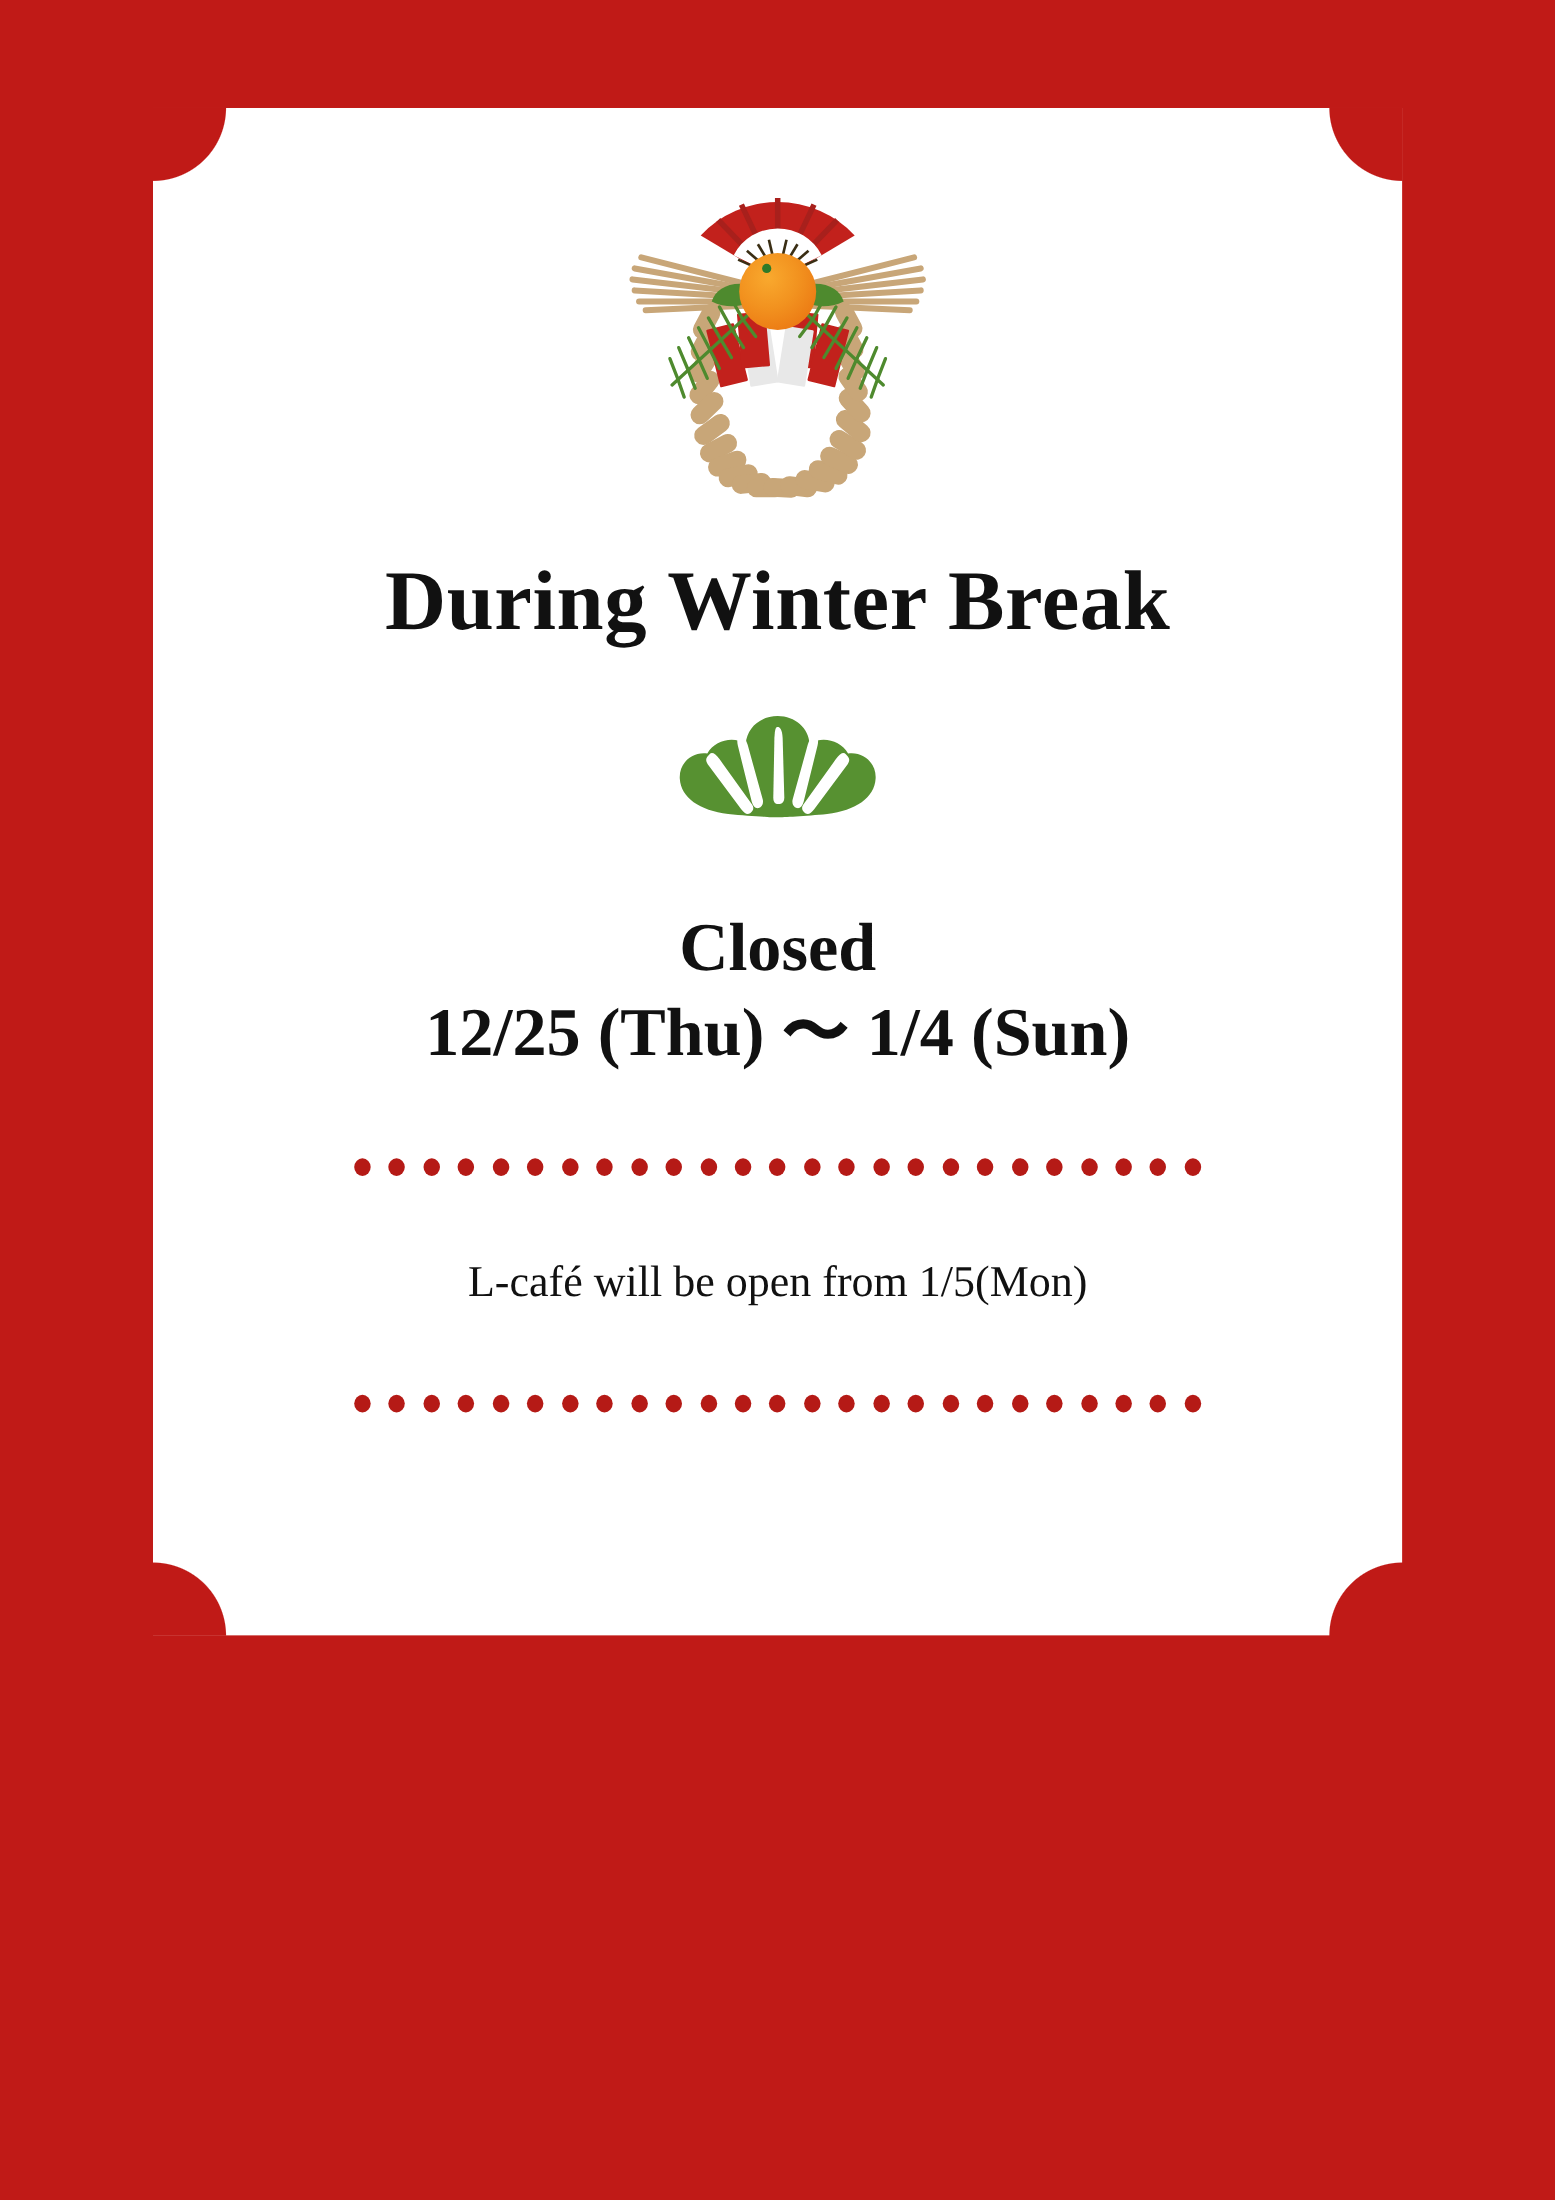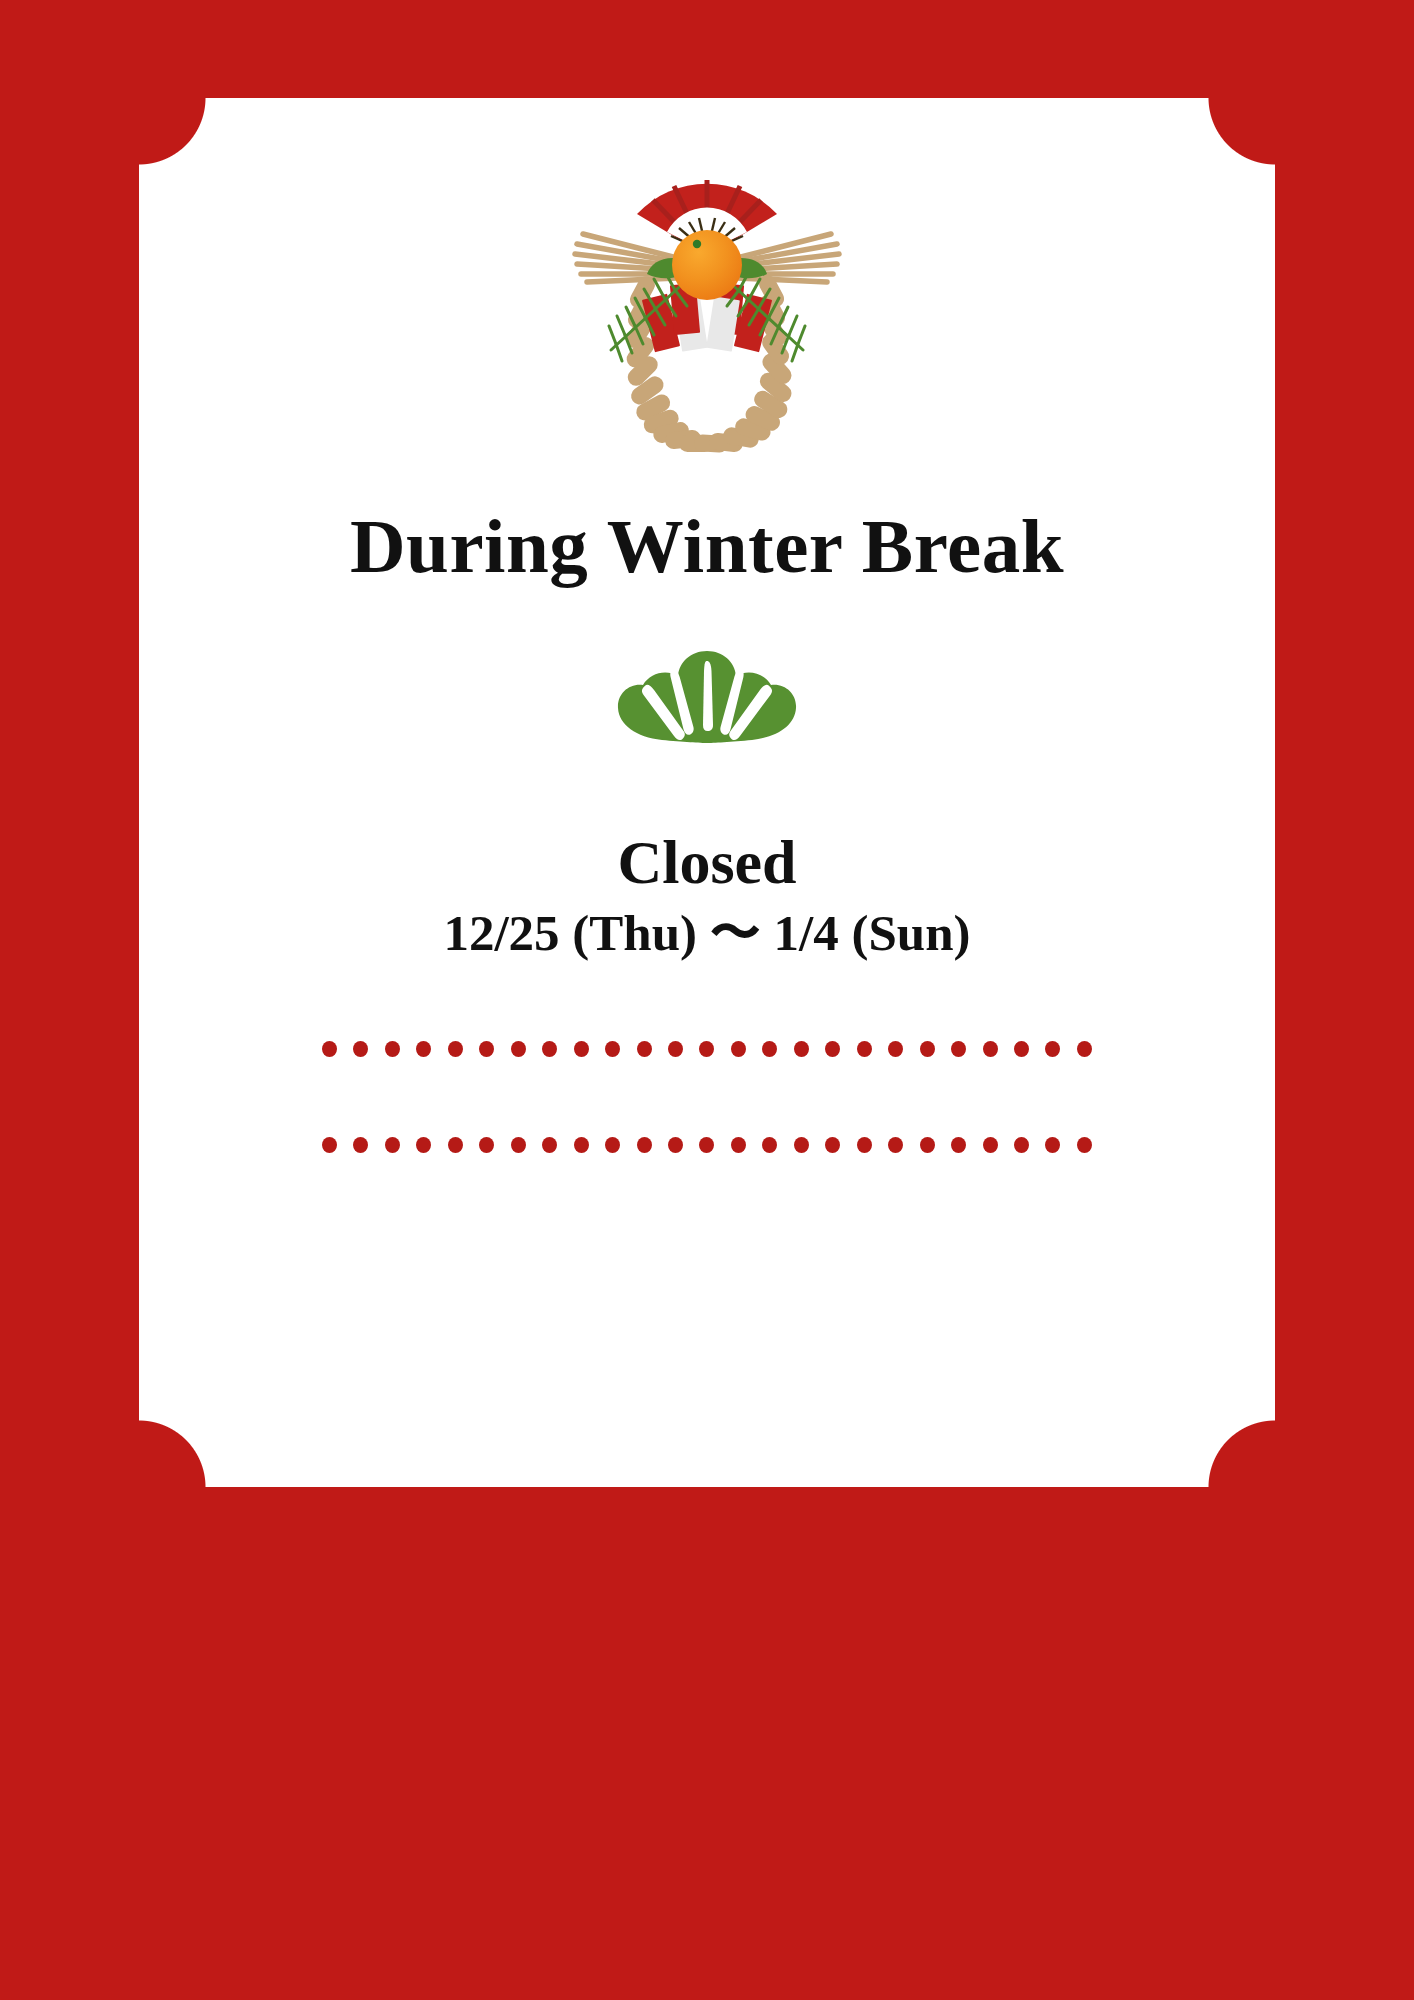--- a/index.html
+++ b/index.html
@@ -75,21 +75,21 @@
   .closed {
     margin-top:72px;
     font-size:62px;
     font-weight:bold;
     color:#111111;
     text-align:right;
     line-height:1.15;
   }
   .dates {
     margin-top:6px;
-    font-size:51px;
+    font-size:62px;
     font-weight:bold;
     color:#111111;
     text-align:center;
     line-height:1.15;
     white-space:nowrap;
   }
 
   .dots {
     margin-top:78px;
     width:770px;
@@ -321,20 +321,21 @@
         <span class="dot" style="background: rgb(181, 26, 22);"></span>
         <span class="dot" style="background: rgb(181, 26, 22);"></span>
         <span class="dot" style="background: rgb(181, 26, 22);"></span>
         <span class="dot" style="background: rgb(181, 26, 22);"></span>
         <span class="dot" style="background: rgb(181, 26, 22);"></span>
         <span class="dot" style="background: rgb(181, 26, 22);"></span>
         <span class="dot" style="background: rgb(181, 26, 22);"></span>
         <span class="dot" style="background: rgb(181, 26, 22);"></span>
       </div>
 
+    <div class="note">L-café will be open from 1/5(Mon)</div>
 
     <div class="dots second" id="dots-bottom">
         <span class="dot" style="background: rgb(181, 26, 22);"></span>
         <span class="dot" style="background: rgb(181, 26, 22);"></span>
         <span class="dot" style="background: rgb(181, 26, 22);"></span>
         <span class="dot" style="background: rgb(181, 26, 22);"></span>
         <span class="dot" style="background: rgb(181, 26, 22);"></span>
         <span class="dot" style="background: rgb(181, 26, 22);"></span>
         <span class="dot" style="background: rgb(181, 26, 22);"></span>
         <span class="dot" style="background: rgb(181, 26, 22);"></span>

